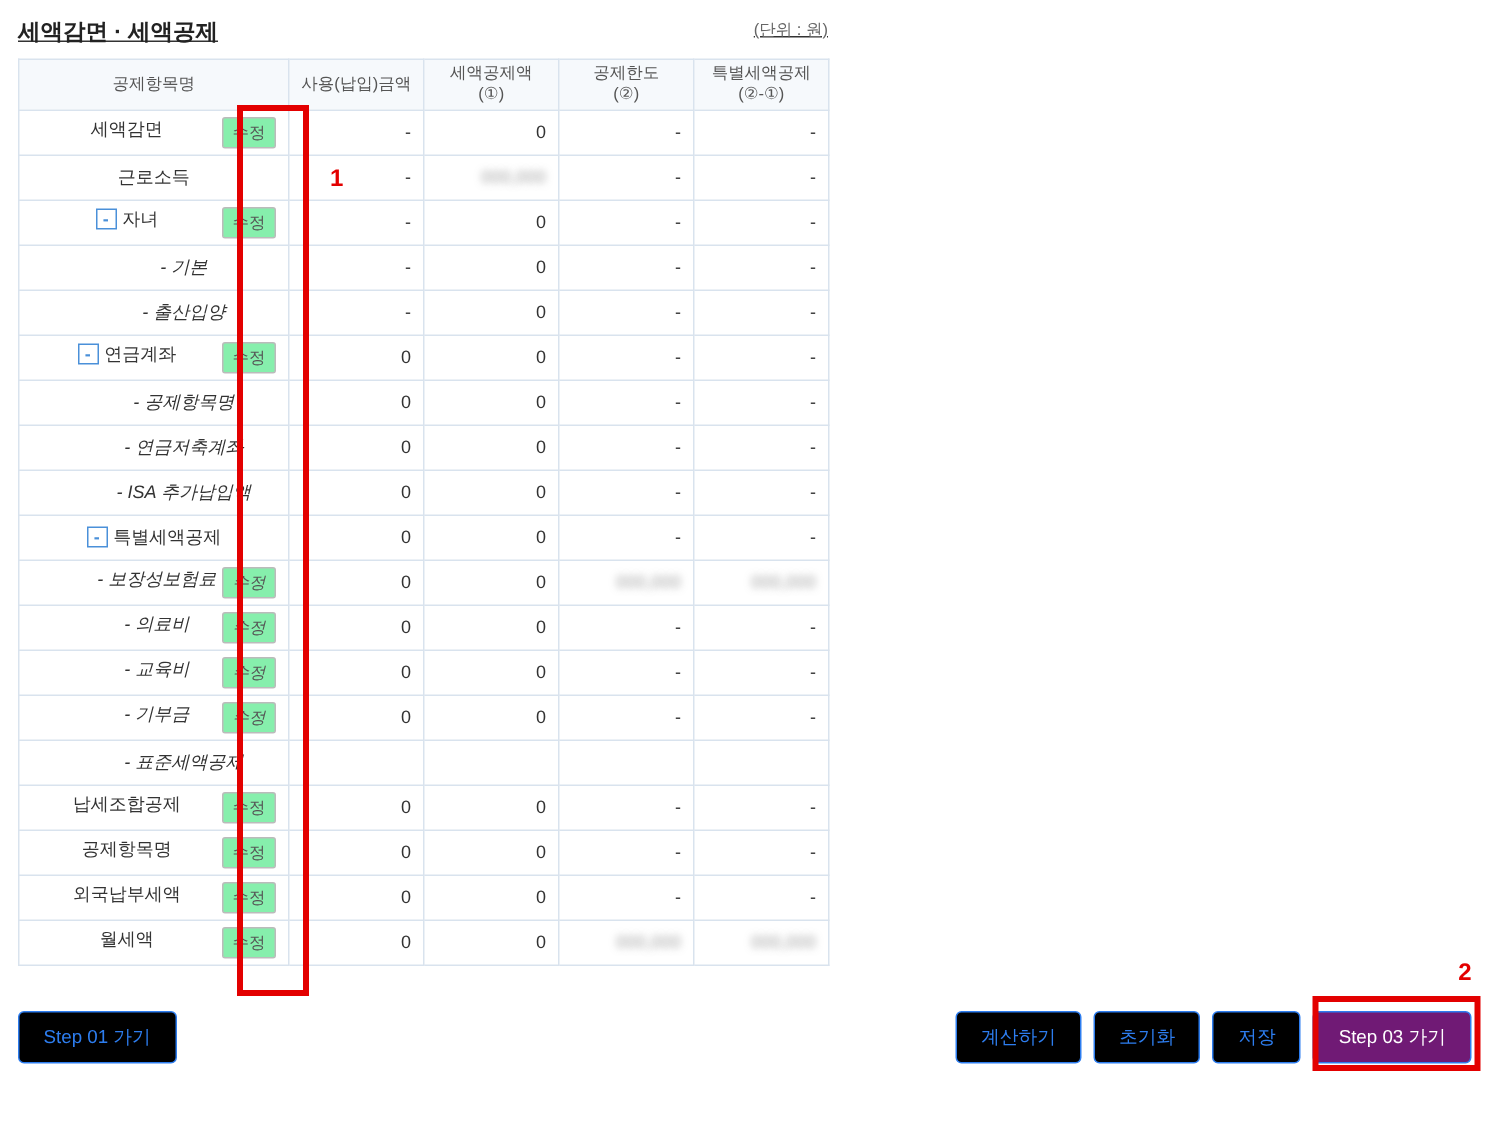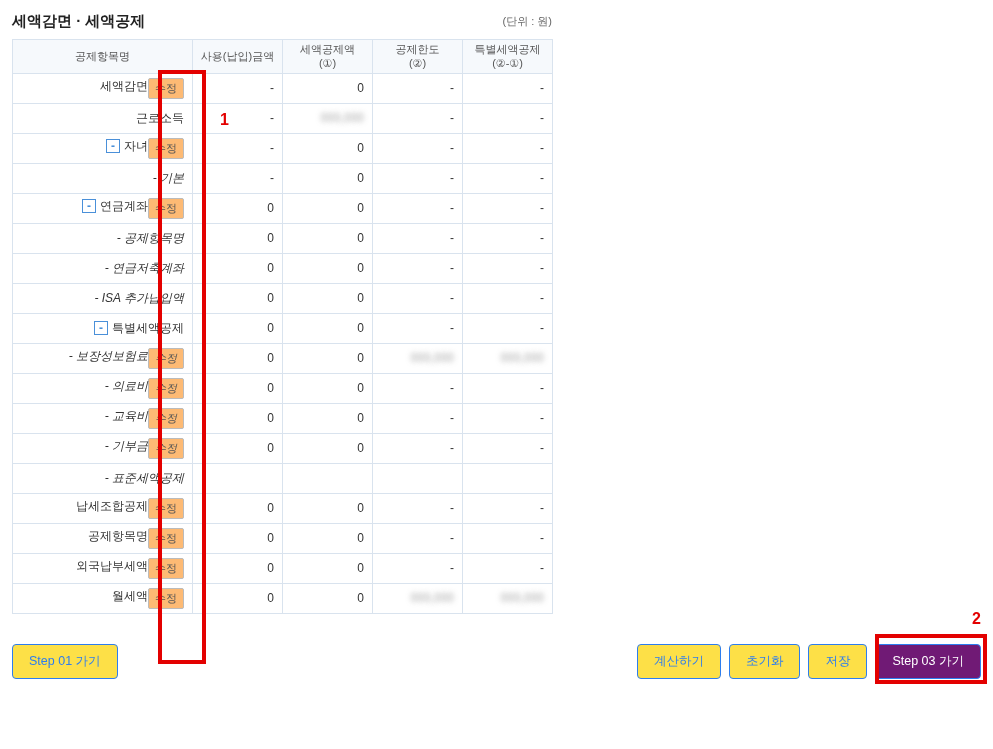--- a/index.html
+++ b/index.html
@@ -8,22 +8,23 @@
     font-size: 12px;
     color: #333;
     margin: 0;
     padding: 12px;
     width: 993px;
     background: #fff;
   }
   .header-row {
     display: flex;
     justify-content: space-between;
-    align-items: center;
+    align-items: flex-start;
     margin-bottom: 8px;
+    text-decoration: underline;
   }
   .section-title {
     font-size: 15px;
     font-weight: bold;
     color: #222;
   }
   .unit-label {
     font-size: 11px;
     color: #666;
   }
@@ -47,21 +48,21 @@
     font-weight: normal;
     font-size: 11px;
     color: #555;
     text-align: center;
     line-height: 1.3;
   }
   th.second-line {
       padding: 2px 4px;
   }
   td.name-col {
-    text-align: right;
+    text-align: center;
     font-size: 12px;
     color: #333;
     position: relative;
     padding-left: 8px;
   }
   td.name-col.indent2 { padding-left: 48px; font-size: 12px; font-style: italic;}
   td.num-col {
     text-align: right;
     font-size: 12px;
     color: #333;
@@ -77,21 +78,21 @@
     font-size: 12px;
     line-height: 10px;
     margin-right: 4px;
     vertical-align: middle;
     font-weight: bold;
     cursor: pointer;
   }
   .edit-btn {
     display: inline-block;
     border: 1px solid #bbb;
-    background: #fdba74;
+    background: #86efac;
     font-size: 11px;
     padding: 2px 6px;
     border-radius: 2px;
     color: #555;
     cursor: pointer;
     float: right;
   }
   .subtotal-row td {
     background: #fdf0e6;
     color: #e27a2d;
@@ -128,21 +129,21 @@
     margin-top: 30px;
     display: flex;
     justify-content: space-between;
     align-items: center;
     width: 100%;
     position: relative;
   }
   .btn {
     border: 1px solid #2d7def;
     color: #2d7def;
-    background: #fde047;
+    background: #000000;
     padding: 8px 16px;
     border-radius: 4px;
     font-size: 12.5px;
     cursor: pointer;
     margin-left: 8px;
   }
   .btn.primary {
     background: #701a75;
     color: #fff;
   }
@@ -219,20 +220,27 @@
           <td class="num-col"><span>-</span></td>
         </tr>
         <tr>
           <td class="name-col indent2"><span>- 기본</span></td>
           <td class="num-col"><span>-</span></td>
           <td class="num-col"><span>0</span></td>
           <td class="num-col"><span>-</span></td>
           <td class="num-col"><span>-</span></td>
         </tr>
         <tr>
+          <td class="name-col indent2"><span>- 출산입양</span></td>
+          <td class="num-col"><span>-</span></td>
+          <td class="num-col"><span>0</span></td>
+          <td class="num-col"><span>-</span></td>
+          <td class="num-col"><span>-</span></td>
+        </tr>
+        <tr>
           <td class="name-col"><span class="toggle-btn">-</span><span>연금계좌</span><span class="edit-btn">수정</span></td>
           <td class="num-col"><span>0</span></td>
           <td class="num-col"><span>0</span></td>
           <td class="num-col"><span>-</span></td>
           <td class="num-col"><span>-</span></td>
         </tr>
         <tr>
           <td class="name-col indent2"><span>- 공제항목명</span></td>
           <td class="num-col"><span>0</span></td>
           <td class="num-col"><span>0</span></td>

